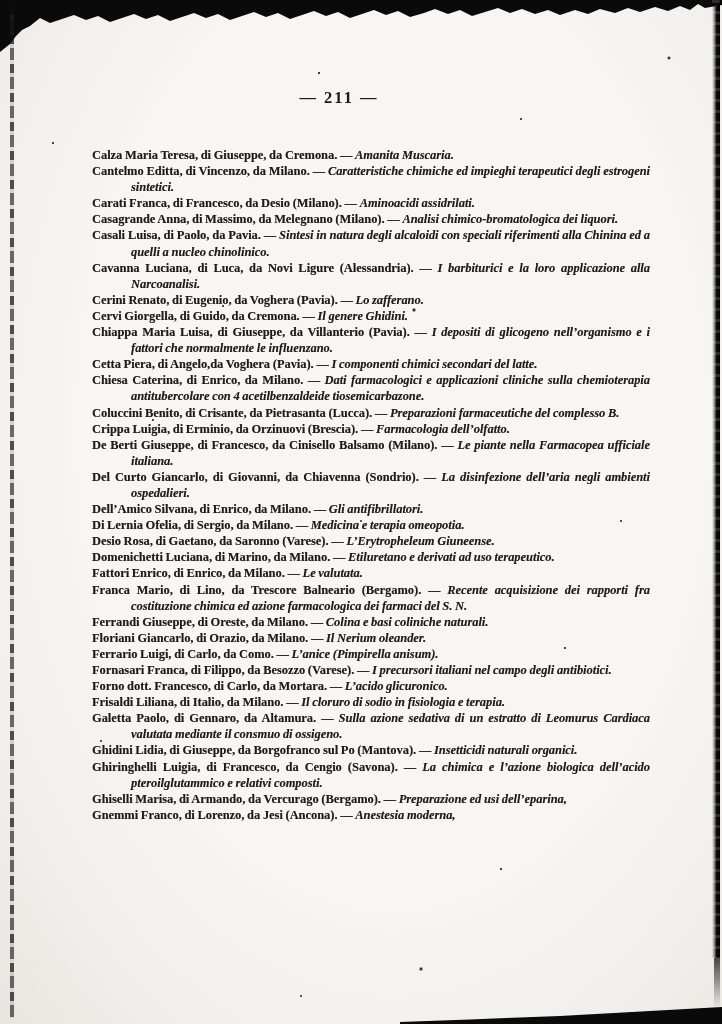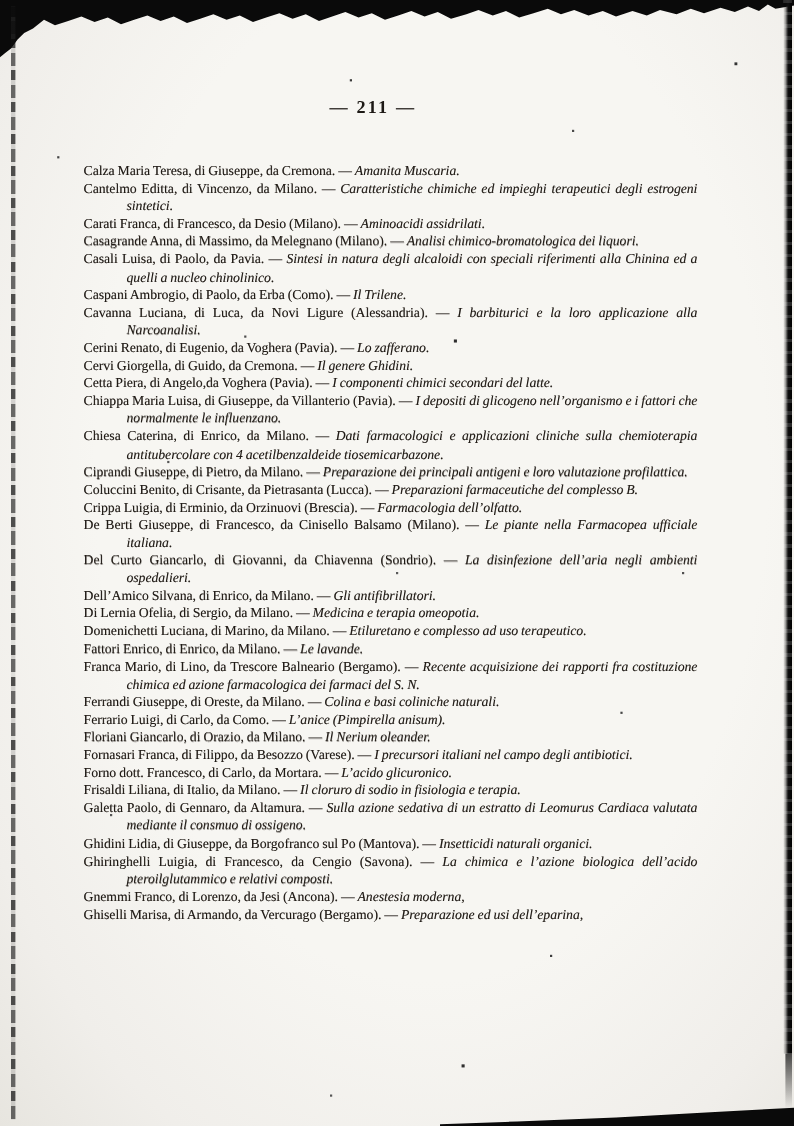--- a/index.html
+++ b/index.html
@@ -45,22 +45,22 @@
       100px 740px 0 0 #555, 360px 520px 0 0 #5a5a5a;
   }
   
   .page-number{
     position:absolute;top:88px;left:60px;width:558px;
     text-align:center;
     font-size:16.5px;font-weight:bold;letter-spacing:2px;
     color:#1d1915;
   }
   .entries{
-    position:absolute;top:147px;left:76px;width:558px;
-    font-size:12.4px;line-height:16.1px;font-weight:normal;
+    position:absolute;top:147px;left:92px;width:558px;
+    font-size:12.4px;line-height:16.1px;font-weight:bold;
     color:#201b16;
     text-shadow:0.2px 0.2px 0.35px rgba(30,25,20,.45);
     word-spacing:-0.4px;
   }
   .entry{
     margin:0;padding-left:39px;text-indent:-39px;
     text-align:justify;
   }
   .entry .title{font-style:italic;}
 </style>
@@ -95,43 +95,42 @@
   <div class="specks"></div>
 
   <div class="page-number">— 211 —</div>
 
   <div class="entries">
       <p class="entry"><span class="name">Calza Maria Teresa, di Giuseppe, da Cremona. </span><span class="dash">— </span><span class="title">Amanita Muscaria.</span></p>
       <p class="entry"><span class="name">Cantelmo Editta, di Vincenzo, da Milano. </span><span class="dash">— </span><span class="title">Caratteristiche chimiche ed impieghi terapeutici degli estrogeni sintetici.</span></p>
       <p class="entry"><span class="name">Carati Franca, di Francesco, da Desio (Milano). </span><span class="dash">— </span><span class="title">Aminoacidi assidrilati.</span></p>
       <p class="entry"><span class="name">Casagrande Anna, di Massimo, da Melegnano (Milano). </span><span class="dash">— </span><span class="title">Analisi chimico-bromatologica dei liquori.</span></p>
       <p class="entry"><span class="name">Casali Luisa, di Paolo, da Pavia. </span><span class="dash">— </span><span class="title">Sintesi in natura degli alcaloidi con speciali riferimenti alla Chinina ed a quelli a nucleo chinolinico.</span></p>
-      <p class="entry"><span class="name">Caspani Ambrogio, di Paolo, da Erba (Como). </span><span class="dash">— </span><span class="title">Il Trilene.</span></p>
       <p class="entry"><span class="name">Cavanna Luciana, di Luca, da Novi Ligure (Alessandria). </span><span class="dash">— </span><span class="title">I barbiturici e la loro applicazione alla Narcoanalisi.</span></p>
       <p class="entry"><span class="name">Cerini Renato, di Eugenio, da Voghera (Pavia). </span><span class="dash">— </span><span class="title">Lo zafferano.</span></p>
       <p class="entry"><span class="name">Cervi Giorgella, di Guido, da Cremona. </span><span class="dash">— </span><span class="title">Il genere Ghidini.</span></p>
+      <p class="entry"><span class="name">Chiappa Maria Luisa, di Giuseppe, da Villanterio (Pavia). </span><span class="dash">— </span><span class="title">I depositi di glicogeno nell’organismo e i fattori che normalmente le influenzano.</span></p>
       <p class="entry"><span class="name">Cetta Piera, di Angelo,da Voghera (Pavia). </span><span class="dash">— </span><span class="title">I componenti chimici secondari del latte.</span></p>
-      <p class="entry"><span class="name">Chiappa Maria Luisa, di Giuseppe, da Villanterio (Pavia). </span><span class="dash">— </span><span class="title">I depositi di glicogeno nell’organismo e i fattori che normalmente le influenzano.</span></p>
       <p class="entry"><span class="name">Chiesa Caterina, di Enrico, da Milano. </span><span class="dash">— </span><span class="title">Dati farmacologici e applicazioni cliniche sulla chemioterapia antitubercolare con 4 acetilbenzaldeide tiosemicarbazone.</span></p>
-      <p class="entry"><span class="name">Ciprandi Giuseppe, di Pietro, da Milano. </span><span class="dash">— </span><span class="title">Preparazione dei principali antigeni e loro valutazione profilattica.</span></p>
       <p class="entry"><span class="name">Coluccini Benito, di Crisante, da Pietrasanta (Lucca). </span><span class="dash">— </span><span class="title">Preparazioni farmaceutiche del complesso B.</span></p>
       <p class="entry"><span class="name">Crippa Luigia, di Erminio, da Orzinuovi (Brescia). </span><span class="dash">— </span><span class="title">Farmacologia dell’olfatto.</span></p>
       <p class="entry"><span class="name">De Berti Giuseppe, di Francesco, da Cinisello Balsamo (Milano). </span><span class="dash">— </span><span class="title">Le piante nella Farmacopea ufficiale italiana.</span></p>
       <p class="entry"><span class="name">Del Curto Giancarlo, di Giovanni, da Chiavenna (Sondrio). </span><span class="dash">— </span><span class="title">La disinfezione dell’aria negli ambienti ospedalieri.</span></p>
       <p class="entry"><span class="name">Dell’Amico Silvana, di Enrico, da Milano. </span><span class="dash">— </span><span class="title">Gli antifibrillatori.</span></p>
       <p class="entry"><span class="name">Di Lernia Ofelia, di Sergio, da Milano. </span><span class="dash">— </span><span class="title">Medicina e terapia omeopotia.</span></p>
-      <p class="entry"><span class="name">Domenichetti Luciana, di Marino, da Milano. </span><span class="dash">— </span><span class="title">Etiluretano e complesso ad uso terapeutico.</span></p>
-      <p class="entry"><span class="name">Fattori Enrico, di Enrico, da Milano. </span><span class="dash">— </span><span class="title">Le lavande.</span></p>
+      <p class="entry"><span class="name">Desio Rosa, di Gaetano, da Saronno (Varese). </span><span class="dash">— </span><span class="title">L’Erytropheleum Giuneense.</span></p>
+      <p class="entry"><span class="name">Domenichetti Luciana, di Marino, da Milano. </span><span class="dash">— </span><span class="title">Etiluretano e derivati ad uso terapeutico.</span></p>
+      <p class="entry"><span class="name">Fattori Enrico, di Enrico, da Milano. </span><span class="dash">— </span><span class="title">Le valutata.</span></p>
       <p class="entry"><span class="name">Franca Mario, di Lino, da Trescore Balneario (Bergamo). </span><span class="dash">— </span><span class="title">Recente acquisizione dei rapporti fra costituzione chimica ed azione farmacologica dei farmaci del S. N.</span></p>
       <p class="entry"><span class="name">Ferrandi Giuseppe, di Oreste, da Milano. </span><span class="dash">— </span><span class="title">Colina e basi coliniche naturali.</span></p>
+      <p class="entry"><span class="name">Floriani Giancarlo, di Orazio, da Milano. </span><span class="dash">— </span><span class="title">Il Nerium oleander.</span></p>
       <p class="entry"><span class="name">Ferrario Luigi, di Carlo, da Como. </span><span class="dash">— </span><span class="title">L’anice (Pimpirella anisum).</span></p>
-      <p class="entry"><span class="name">Floriani Giancarlo, di Orazio, da Milano. </span><span class="dash">— </span><span class="title">Il Nerium oleander.</span></p>
       <p class="entry"><span class="name">Fornasari Franca, di Filippo, da Besozzo (Varese). </span><span class="dash">— </span><span class="title">I precursori italiani nel campo degli antibiotici.</span></p>
       <p class="entry"><span class="name">Forno dott. Francesco, di Carlo, da Mortara. </span><span class="dash">— </span><span class="title">L’acido glicuronico.</span></p>
       <p class="entry"><span class="name">Frisaldi Liliana, di Italio, da Milano. </span><span class="dash">— </span><span class="title">Il cloruro di sodio in fisiologia e terapia.</span></p>
       <p class="entry"><span class="name">Galetta Paolo, di Gennaro, da Altamura. </span><span class="dash">— </span><span class="title">Sulla azione sedativa di un estratto di Leomurus Cardiaca valutata mediante il consmuo di ossigeno.</span></p>
       <p class="entry"><span class="name">Ghidini Lidia, di Giuseppe, da Borgofranco sul Po (Mantova). </span><span class="dash">— </span><span class="title">Insetticidi naturali organici.</span></p>
       <p class="entry"><span class="name">Ghiringhelli Luigia, di Francesco, da Cengio (Savona). </span><span class="dash">— </span><span class="title">La chimica e l’azione biologica dell’acido pteroilglutammico e relativi composti.</span></p>
+      <p class="entry"><span class="name">Ghiselli Marisa, di Armando, da Vercurago (Bergamo). </span><span class="dash">— </span><span class="title">Preparazione ed usi dell’eparina,</span></p>
       <p class="entry"><span class="name">Gnemmi Franco, di Lorenzo, da Jesi (Ancona). </span><span class="dash">— </span><span class="title">Anestesia moderna,</span></p>
-      <p class="entry"><span class="name">Ghiselli Marisa, di Armando, da Vercurago (Bergamo). </span><span class="dash">— </span><span class="title">Preparazione ed usi dell’eparina,</span></p>
     </div>
 
 </div>
 
 </body></html>

